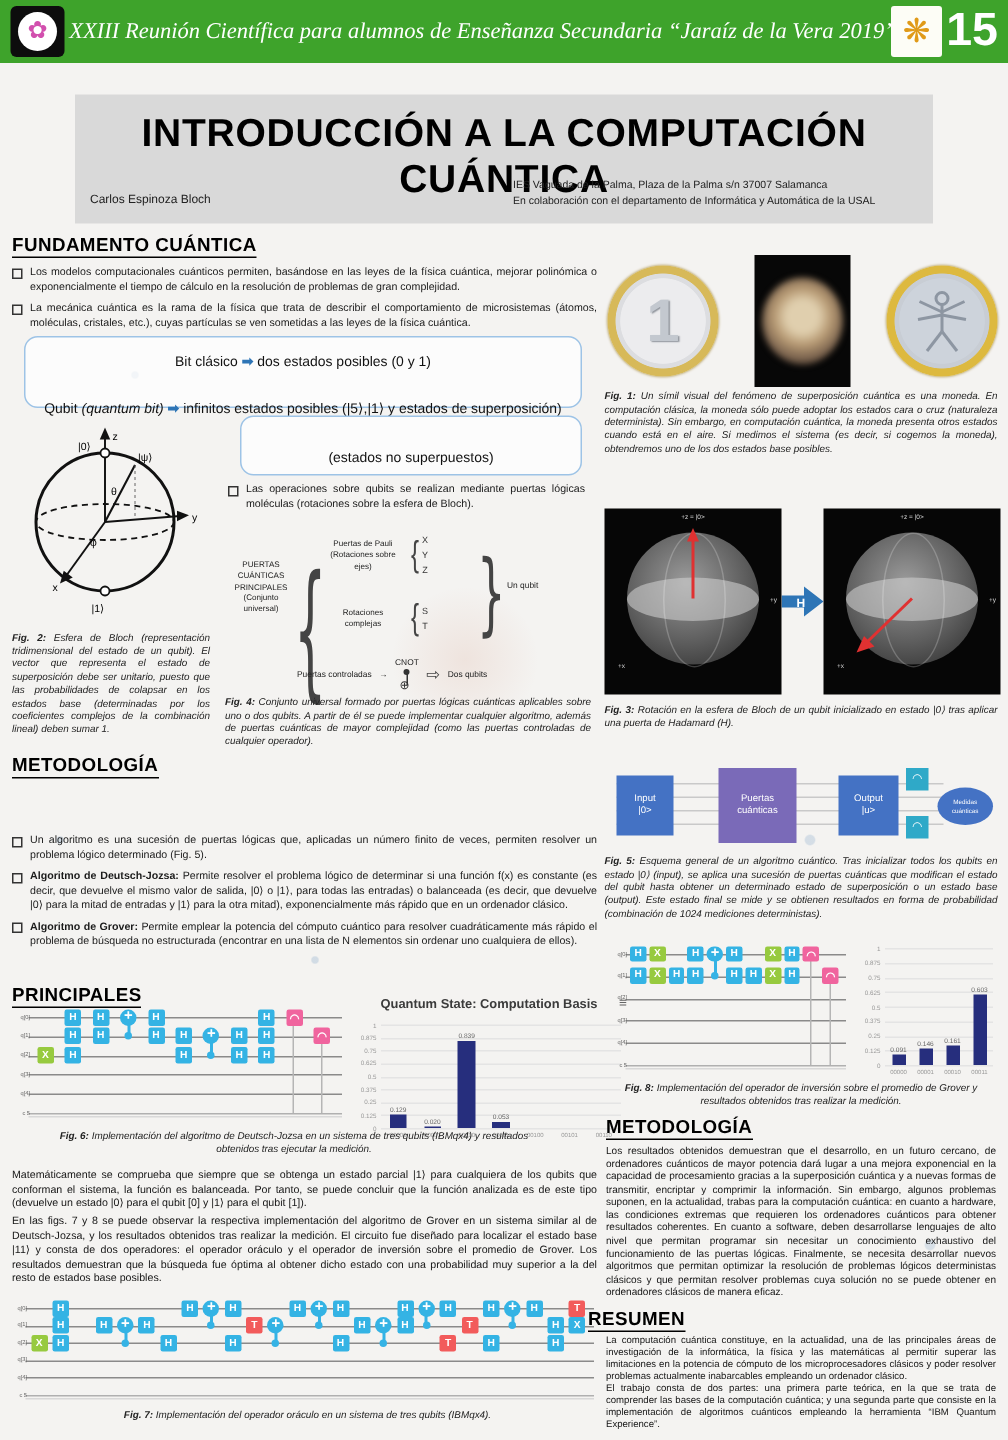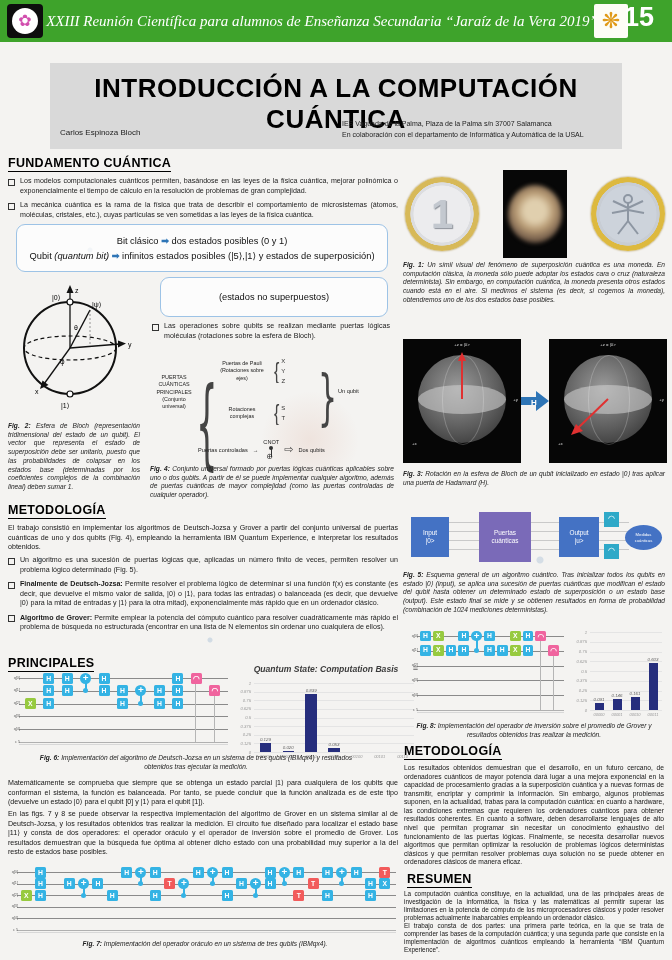--- a/index.html
+++ b/index.html
@@ -14,37 +14,37 @@
       radial-gradient(circle 3px at 620px 830px, rgba(130,165,200,.25) 0 3px, transparent 4px),
       radial-gradient(circle 2px at 40px 560px, rgba(130,165,200,.3) 0 2px, transparent 3px);}
   .abs{position:absolute;}
   
   .header{position:absolute;left:0;top:0;width:672px;height:42px;background:#3ea32b;display:flex;align-items:center;}
   .hlogo{position:absolute;left:7px;top:4px;width:36px;height:34px;background:#0d0d0d;border-radius:4px;display:flex;align-items:center;justify-content:center;}
   .hlogo .circ{width:26px;height:26px;border-radius:50%;background:#fff;display:flex;align-items:center;justify-content:center;color:#d24fae;font-size:16px;line-height:16px;}
   .htitle{position:absolute;left:60px;right:88px;top:0;height:42px;display:flex;align-items:center;justify-content:center;
     color:#fff;font-family:"Liberation Serif",serif;font-style:italic;font-size:15px;white-space:nowrap;}
   .hsun{position:absolute;right:44px;top:4px;width:34px;height:34px;background:#fdfdf6;border-radius:2px;display:flex;align-items:center;justify-content:center;color:#e09a18;font-size:22px;}
-  .hnum{position:absolute;right:18px;top:2px;width:36px;text-align:right;color:#fff;font-size:27px;font-weight:bold;}
+  .hnum{position:absolute;right:6px;top:2px;width:36px;text-align:center;color:#fff;font-size:31px;font-weight:bold;}
   
   .tbox{position:absolute;left:50px;top:63px;width:572px;height:86px;background:#d9d9d9;}
   .ttitle{position:absolute;left:0;top:10px;width:100%;text-align:center;font-size:26px;font-weight:bold;letter-spacing:.5px;color:#000;}
   .tauthor{position:absolute;left:10px;bottom:12px;font-size:8px;color:#222;}
   .taffil{position:absolute;right:10px;bottom:9px;width:270px;font-size:7px;line-height:1.5;color:#222;}
   
   .shead{position:absolute;font-size:12.5px;font-weight:bold;letter-spacing:.3px;color:#000;border-bottom:1.6px solid #000;padding-bottom:1px;}
   
   .para{font-size:7.1px;line-height:1.34;text-align:justify;color:#151515;}
   .bullet{display:flex;margin-bottom:5px;}
   .bsq{flex:0 0 5px;width:5px;height:5px;border:1px solid #333;margin:1.5px 5px 0 0;}
   .btext{flex:1;font-size:7.1px;line-height:1.34;text-align:justify;}
   
   .bluebox{position:absolute;border:1.6px solid #9dc3e6;border-radius:9px;background:rgba(255,255,255,.75);
     display:flex;flex-direction:column;justify-content:center;gap:4px;text-align:center;}
-  .bbline{font-size:9.3px;color:#111;}
+  .bbline{font-size:9.3px;color:#111;margin-top:16px;}
   .arr{color:#2e75b6;font-weight:bold;}
   
   .cap{position:absolute;font-size:6.6px;line-height:1.32;font-style:italic;text-align:justify;color:#222;}
   .cap.center{text-align:center;}
   .figlab{font-weight:bold;}
   
   .fig1{position:absolute;left:405px;top:170px;width:260px;height:88px;display:flex;align-items:center;justify-content:space-between;}
   .coin{width:74px;height:74px;border-radius:50%;position:relative;display:flex;align-items:center;justify-content:center;}
   .coin1{background:radial-gradient(circle,#ececee 0 54%,#dcdde0 55% 60%,#d7b959 61% 100%);box-shadow:0 0 2px #9a7d28;}
   .coin1 span{font-size:40px;font-weight:bold;color:#c3c8cf;text-shadow:1px 1px 1px #8e939b;}
@@ -98,21 +98,21 @@
   .wlab{position:absolute;left:0;width:14px;text-align:right;font-size:3.8px;color:#666;}
   .conn{position:absolute;width:2px;background:#35b3e5;}
   .mconn{width:1px;background:#b5b5b5;}
   .gate{position:absolute;color:#fff;font-weight:bold;text-align:center;border-radius:1.5px;background:#34b3e4;}
   .gate.xg{background:#97ca3f;}
   .gate.tr{background:#f25b5b;}
   .gate.targ{border-radius:50%;}
   .gate.meas{background:#f0649e;}
   .dot{position:absolute;width:5px;height:5px;border-radius:50%;background:#35b3e5;}
   
-  .chartbox{position:absolute;font-style:italic;}
+  .chartbox{position:absolute;}
   .ctitle{position:absolute;left:0;top:0;width:100%;text-align:center;font-size:8.6px;font-weight:bold;color:#3b3b3b;}
   .cmenu{position:absolute;right:0;top:0;font-size:9px;color:#666;line-height:8px;}
   .cplot{position:absolute;}
   .grid{position:absolute;height:1px;background:#e4e4e4;}
   .ytick{position:absolute;left:0;text-align:right;font-size:4.2px;color:#999;}
   .xtick{position:absolute;text-align:center;font-size:4px;color:#999;}
   .vlab{position:absolute;text-align:center;font-size:4.4px;color:#666;}
   .bar{position:absolute;}
 </style>
 </head>
@@ -314,29 +314,28 @@
       <div class="spx">+x</div>
     </div>
   </div>
 
   <div class="cap" style="left:403px;top:470px;width:262px;">
     <span class="figlab">Fig. 3:</span>
     <span>Rotación en la esfera de Bloch de un qubit inicializado en estado |0⟩ tras aplicar una puerta de Hadamard (H).</span>
   </div>
 
   <div class="shead" style="left:8px;top:503px;">METODOLOGÍA</div>
-  <div class="para abs" style="left:8px;top:524px;width:390px;">El trabajo consistió en implementar los algoritmos de Deutsch-Jozsa y Grover a partir del conjunto universal de puertas cuánticas de uno y dos qubits (Fig. 4), empleando la herramienta IBM Quantum Experience, e interpretar los resultados obtenidos.</div>
   <div class="abs" style="left:8px;top:556px;width:390px;">
     <div class="bullet">
       <span class="bsq"></span>
       <span class="btext"><b></b> <span>Un algoritmo es una sucesión de puertas lógicas que, aplicadas un número finito de veces, permiten resolver un problema lógico determinado (Fig. 5).</span></span>
     </div>
     <div class="bullet">
       <span class="bsq"></span>
-      <span class="btext"><b>Finalmente de Deutsch-Jozsa:</b> <span>Permite resolver el problema lógico de determinar si una función f(x) es constante (es decir, que devuelve el mismo valor de salida, |0⟩ o |1⟩, para todas las entradas) o balanceada (es decir, que devuelve |0⟩ para la mitad de entradas y |1⟩ para la otra mitad), exponencialmente más rápido que en un ordenador clásico.</span></span>
+      <span class="btext"><b>Algoritmo de Deutsch-Jozsa:</b> <span>Permite resolver el problema lógico de determinar si una función f(x) es constante (es decir, que devuelve el mismo valor de salida, |0⟩ o |1⟩, para todas las entradas) o balanceada (es decir, que devuelve |0⟩ para la mitad de entradas y |1⟩ para la otra mitad), exponencialmente más rápido que en un ordenador clásico.</span></span>
     </div>
     <div class="bullet">
       <span class="bsq"></span>
       <span class="btext"><b>Algoritmo de Grover:</b> <span>Permite emplear la potencia del cómputo cuántico para resolver cuadráticamente más rápido el problema de búsqueda no estructurada (encontrar en una lista de N elementos sin ordenar uno cualquiera de ellos).</span></span>
     </div>
   </div>
 
   <div class="fig5">
     <div class="f5line" style="top:14px;"></div>
     <div class="f5line" style="top:23px;"></div>
@@ -586,19 +585,19 @@
       </div>
   </div>
   <div class="cap center" style="left:404px;top:722px;width:260px;">
     <span class="figlab">Fig. 8:</span>
     <span>Implementación del operador de inversión sobre el promedio de Grover y resultados obtenidos tras realizar la medición.</span>
   </div>
 
   <div class="shead" style="left:404px;top:744px;">METODOLOGÍA</div>
   <div class="para abs" style="left:404px;top:764px;width:260px;font-size:6.7px;line-height:1.28;">Los resultados obtenidos demuestran que el desarrollo, en un futuro cercano, de ordenadores cuánticos de mayor potencia dará lugar a una mejora exponencial en la capacidad de procesamiento gracias a la superposición cuántica y a nuevas formas de transmitir, encriptar y comprimir la información. Sin embargo, algunos problemas suponen, en la actualidad, trabas para la computación cuántica: en cuanto a hardware, las condiciones extremas que requieren los ordenadores cuánticos para obtener resultados coherentes. En cuanto a software, deben desarrollarse lenguajes de alto nivel que permitan programar sin necesitar un conocimiento exhaustivo del funcionamiento de las puertas lógicas. Finalmente, se necesita desarrollar nuevos algoritmos que permitan optimizar la resolución de problemas lógicos deterministas clásicos y que permitan resolver problemas cuya solución no se puede obtener en ordenadores clásicos de manera eficaz.</div>
 
-  <div class="shead" style="left:407px;top:872px;">RESUMEN</div>
+  <div class="shead" style="left:392px;top:872px;">RESUMEN</div>
   <div class="abs" style="left:404px;top:890px;width:260px;">
     <div class="para" style="font-size:6.4px;line-height:1.26;">La computación cuántica constituye, en la actualidad, una de las principales áreas de investigación de la informática, la física y las matemáticas al permitir superar las limitaciones en la potencia de cómputo de los microprocesadores clásicos y poder resolver problemas actualmente inabarcables empleando un ordenador clásico.</div>
     <div class="para" style="font-size:6.4px;line-height:1.26;">El trabajo consta de dos partes: una primera parte teórica, en la que se trata de comprender las bases de la computación cuántica; y una segunda parte que consiste en la implementación de algoritmos cuánticos empleando la herramienta “IBM Quantum Experience”.</div>
   </div>
 
 </div>
 
 </body></html>

